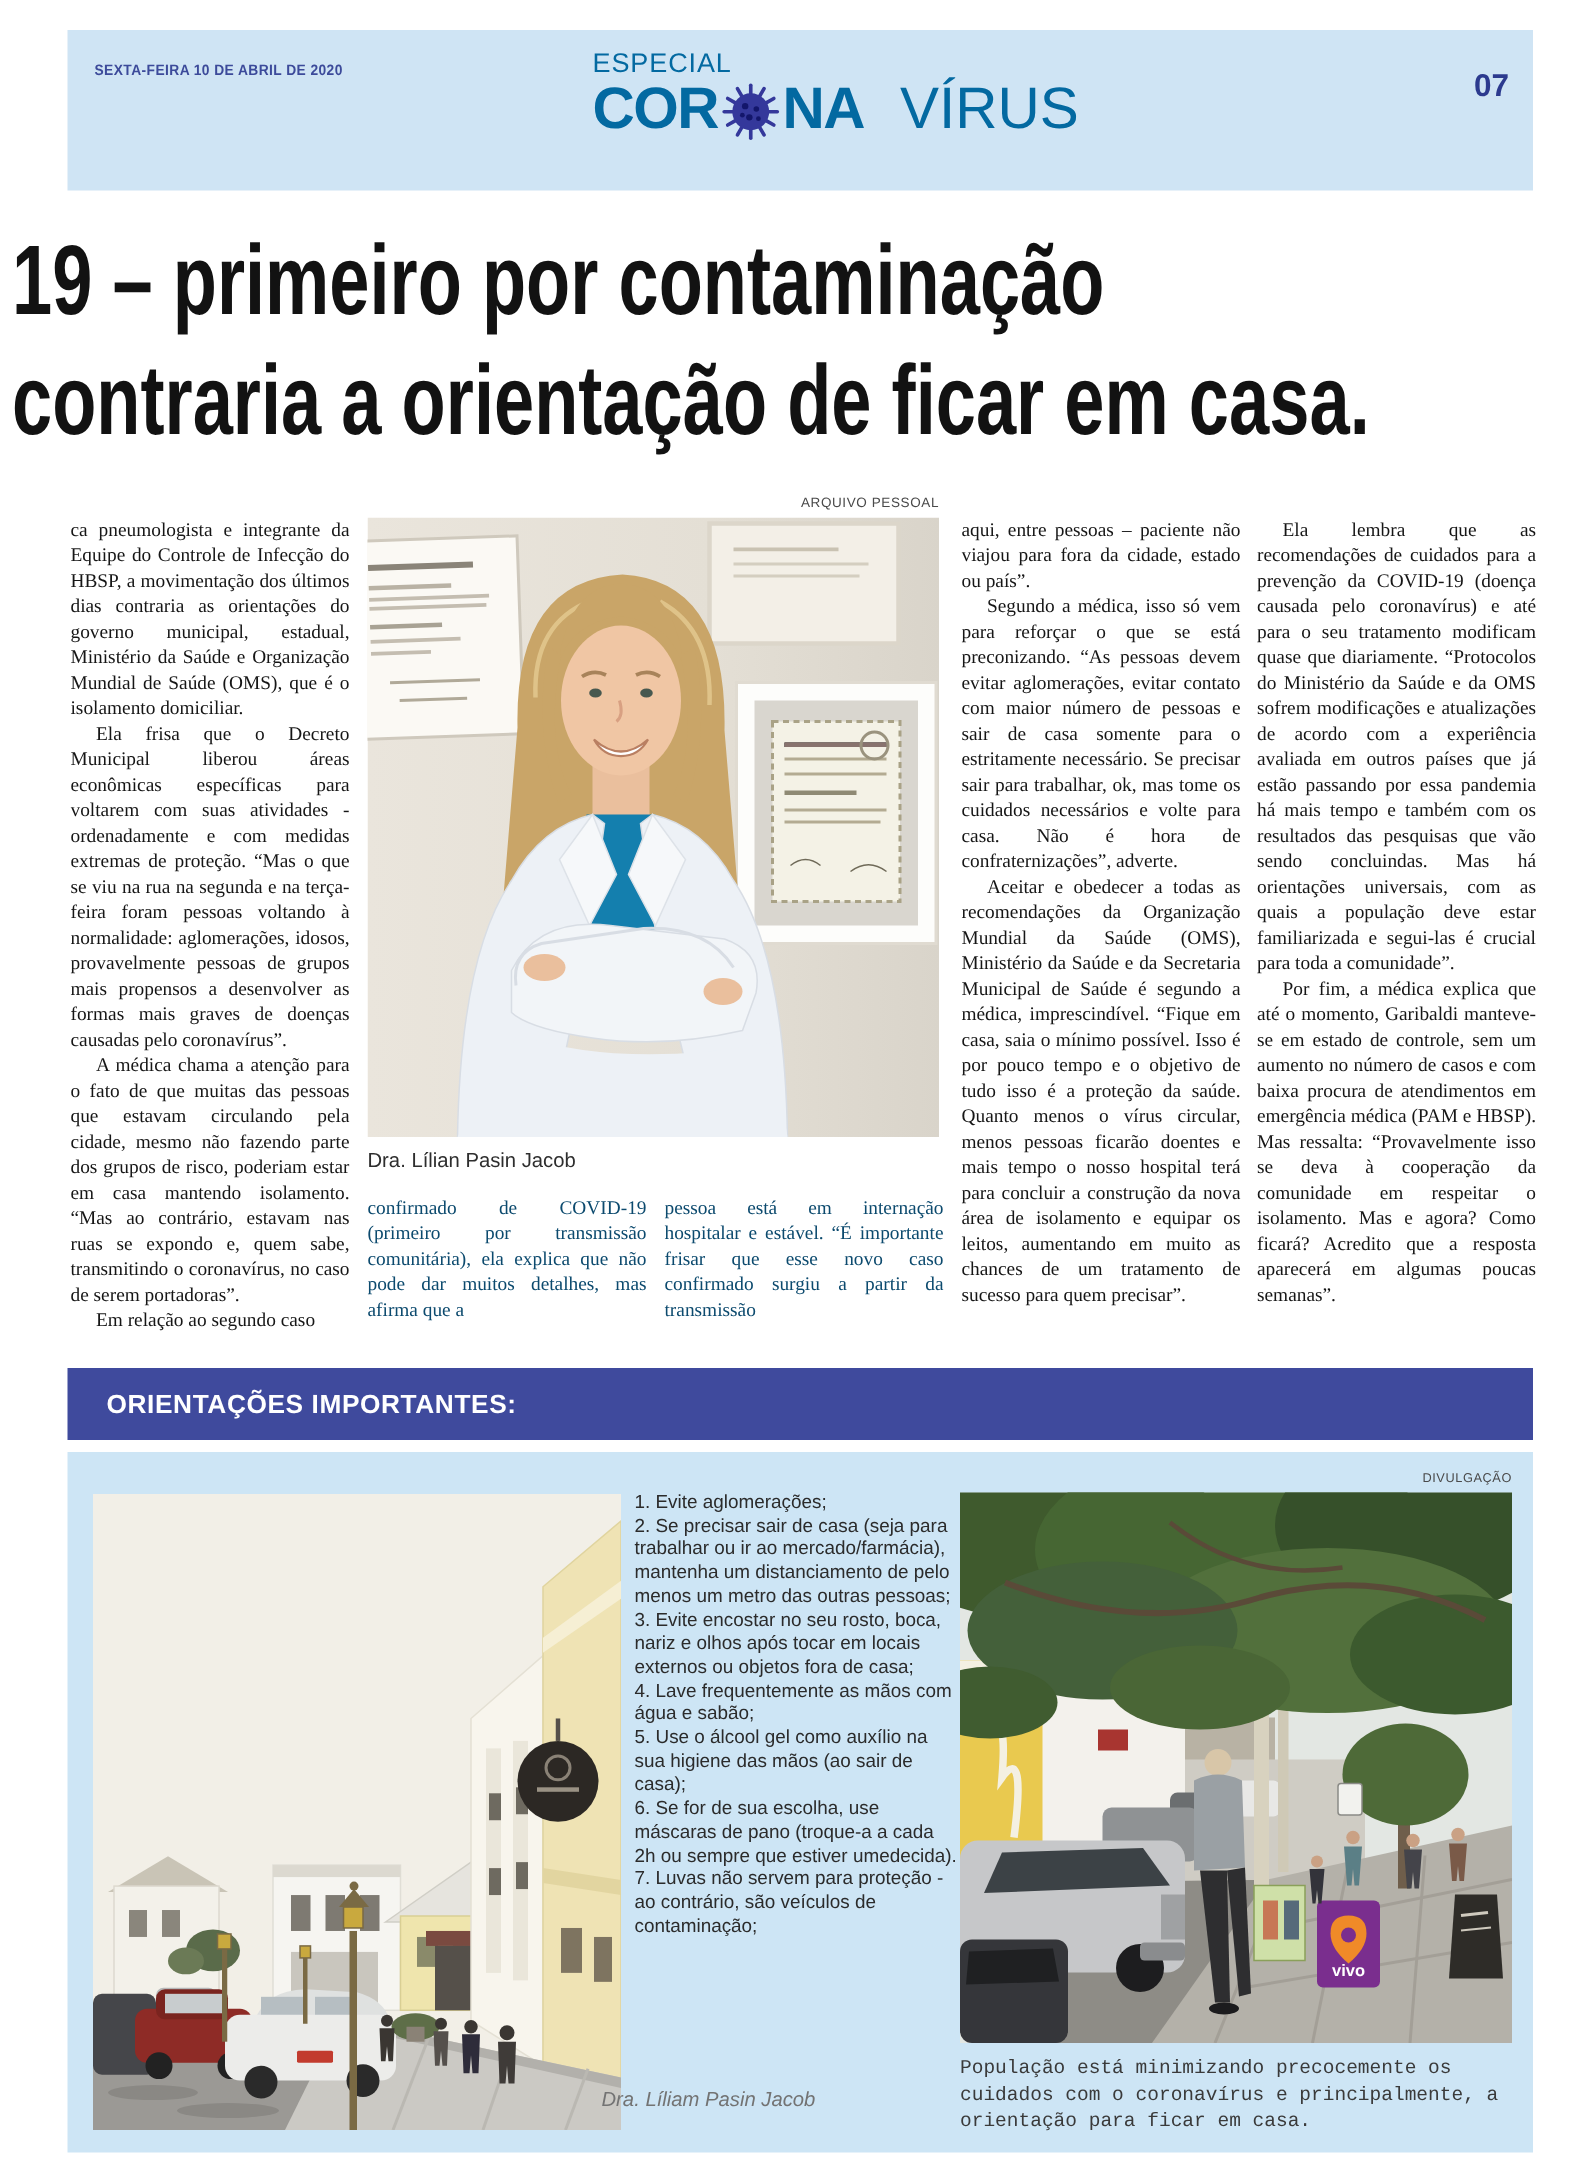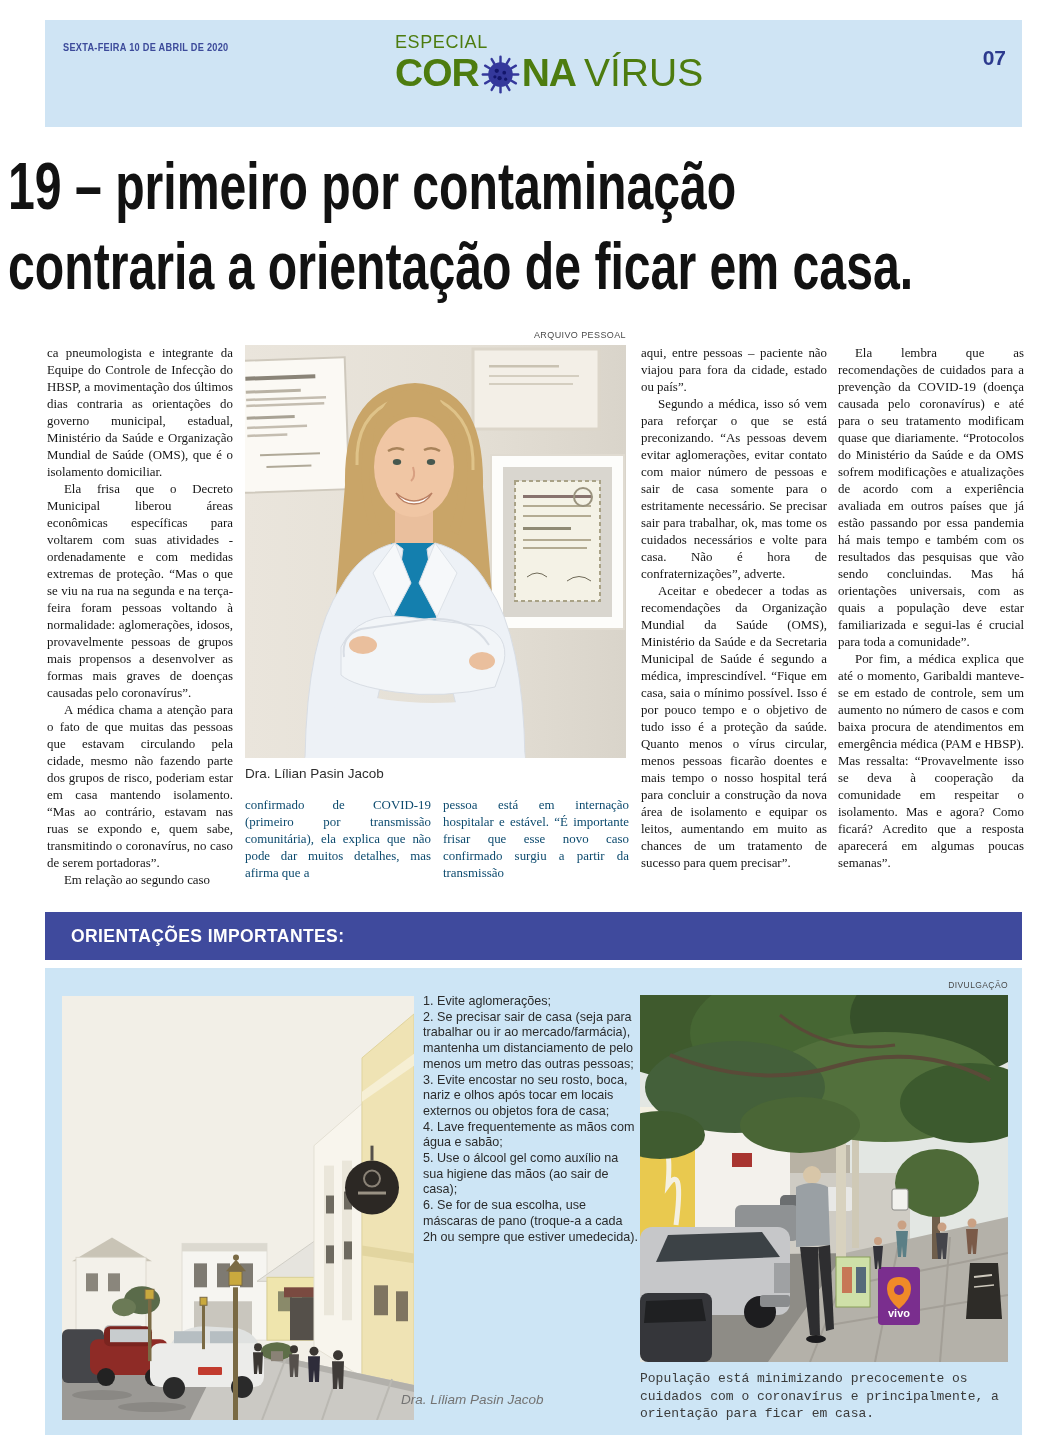--- a/index.html
+++ b/index.html
@@ -4,25 +4,25 @@
 <style>
   html,body{margin:0;padding:0;background:#ffffff;}
   .page{position:relative;width:1058px;height:1443px;background:#fff;overflow:hidden;
         font-family:"Liberation Serif",serif;}
 
   
   .band{position:absolute;left:45px;top:20px;width:977px;height:107px;background:#cfe4f4;}
   .date{position:absolute;left:18px;top:22px;font-family:"Liberation Sans",sans-serif;
         font-size:10px;font-weight:700;color:#3c4a9a;letter-spacing:.3px;
         transform:scaleX(.92);transform-origin:0 0;white-space:nowrap;}
-  .logo{position:absolute;left:350px;top:12px;color:#4d7c0f;font-family:"Liberation Sans",sans-serif;}
+  .logo{position:absolute;left:350px;top:12px;color:#0369a1;font-family:"Liberation Sans",sans-serif;}
   .kicker{font-size:18px;letter-spacing:.6px;font-weight:400;}
   .logo-line{display:flex;align-items:center;font-size:39px;margin-top:-2px;}
   .logo-b{font-weight:700;letter-spacing:-1px;}
-  .logo-l{font-weight:400;margin-left:8px;letter-spacing:0;}
+  .logo-l{font-weight:400;margin-left:24px;letter-spacing:0;}
   .virus{margin:2px 1px 0 1px;}
   .pagenum{position:absolute;right:16px;top:26px;font-family:"Liberation Sans",sans-serif;
         font-weight:700;font-size:21px;color:#2c3a8e;}
 
   
   .headline{position:absolute;left:8px;top:146px;margin:0;width:1450px;
         font-family:"Liberation Sans",sans-serif;font-weight:700;font-size:66px;
         line-height:80px;color:#121212;transform:scaleX(.73);transform-origin:0 0;}
   .headline span{display:block;white-space:nowrap;}
 
@@ -301,20 +301,21 @@
     </g>
   </svg>
 
   <div class="guidelines">
     <p>1. Evite aglomerações;</p>
     <p>2. Se precisar sair de casa (seja para trabalhar ou ir ao mercado/farmácia), mantenha um distanciamento de pelo menos um metro das outras pessoas;</p>
     <p>3. Evite encostar no seu rosto, boca, nariz e olhos após tocar em locais externos ou objetos fora de casa;</p>
     <p>4. Lave frequentemente as mãos com água e sabão;</p>
     <p>5. Use o álcool gel como auxílio na sua higiene das mãos (ao sair de casa);</p>
     <p>6. Se for de sua escolha, use máscaras de pano (troque-a a cada 2h ou sempre que estiver umedecida).</p>
+    <p>7. Luvas não servem para proteção - ao contrário, são veículos de contaminação;</p>
   </div>
   <div class="signature">Dra. Líliam Pasin Jacob</div>
 
   <svg class="photo-street-right" viewBox="0 0 368 367" preserveAspectRatio="none">
     <rect width="368" height="367" fill="#e3e7e3"></rect>
     <g>
       <rect x="0" y="112" width="58" height="148" fill="#e9c94f"></rect>
       <rect x="0" y="112" width="58" height="16" fill="#f4f0e2"></rect>
       <path d="M18 160 q14 -18 10 30 q16 -22 8 40" stroke="#f4f0e2" stroke-width="5" fill="none"></path>
       <rect x="55" y="92" width="102" height="152" fill="#f3f1ec"></rect>

